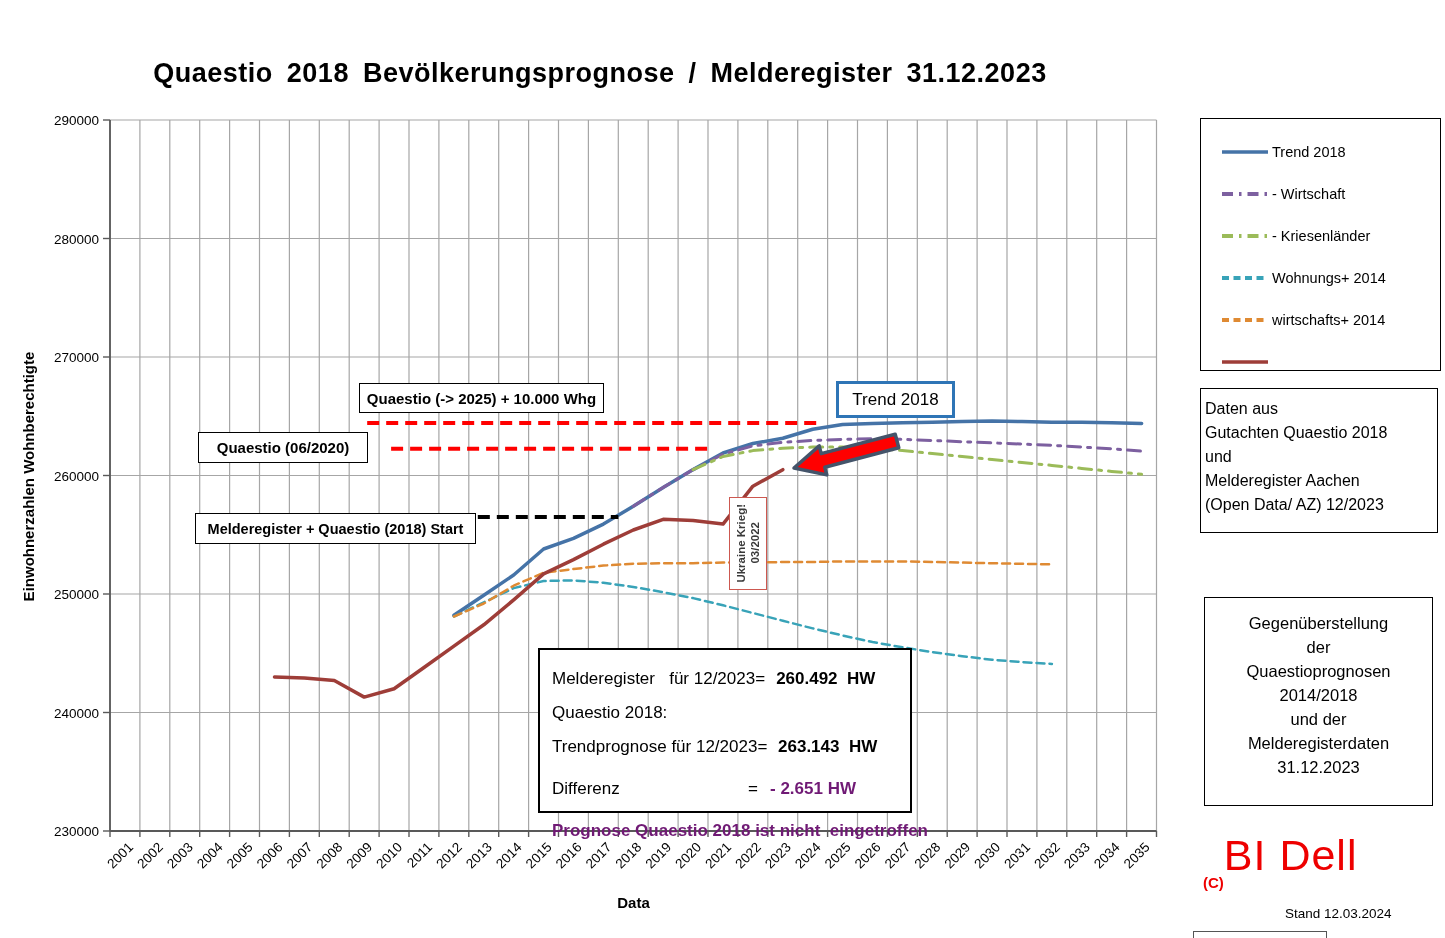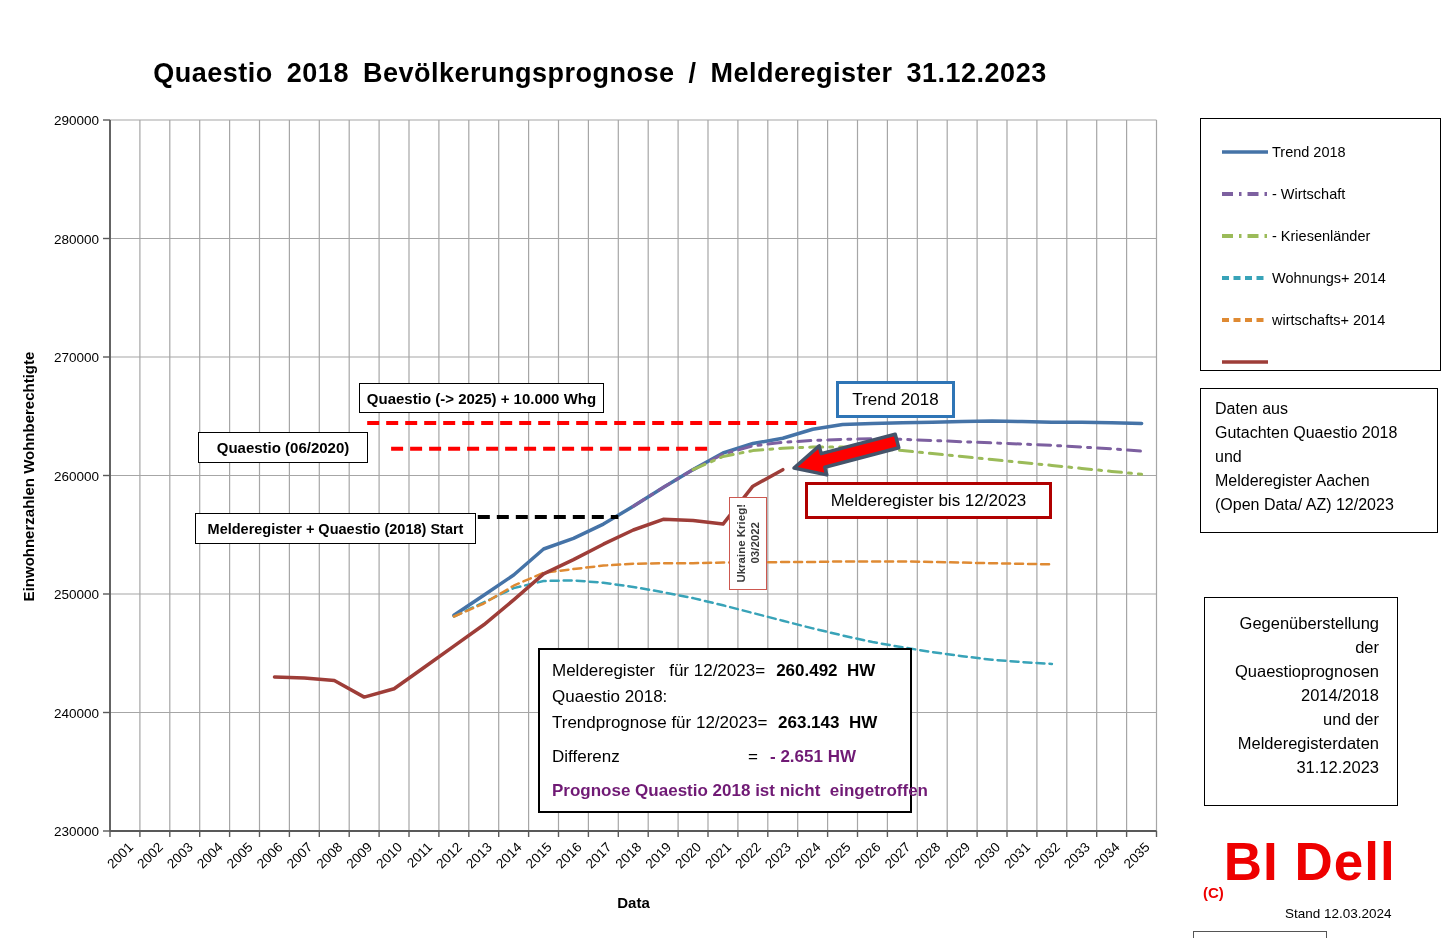--- a/index.html
+++ b/index.html
@@ -20,39 +20,39 @@
   #callout-trend{left:836px;top:381px;width:119px;height:37px;border:3px solid #2E75B6;
                  font-weight:normal;font-size:17px;}
   #callout-mbis{left:805px;top:482px;width:247px;height:37px;border:3.5px solid #B00000;
                 font-weight:normal;font-size:17px;}
   #ukraine-box{left:729px;top:497px;width:38px;height:93px;background:#fff;border:1.5px solid #CD5850;
                box-sizing:border-box;display:flex;align-items:center;justify-content:center;}
   #ukraine-box span{writing-mode:vertical-rl;transform:rotate(180deg);white-space:pre-line;
                font-size:11.5px;font-weight:bold;color:#3a3a3a;line-height:14px;text-align:center;}
   #info-box{left:538px;top:648px;width:374px;height:165px;background:#fff;border:2.5px solid #000;
             box-sizing:border-box;padding:8px 12px 6px 12px;font-size:17px;}
-  .info-row{display:flex;align-items:flex-end;line-height:26px;}
+  .info-row{display:flex;align-items:flex-end;line-height:26px;margin-top:8px;}
   .info-label{flex:1 1 auto;white-space:pre;}
   .info-eq{width:22px;text-align:left;}
   .info-val{width:128px;text-align:left;white-space:pre;}
   .b{font-weight:bold;}
   .red{color:#701a75;}
   .spacer8{height:8px;}
   .sidebox{background:#fff;border:1.5px solid #000;box-sizing:border-box;}
   #legend-box{left:1200px;top:118px;width:241px;height:253px;padding:12px 0 0 20px;}
   .legend-row{display:flex;align-items:center;height:42px;}
   .legend-row svg{flex:0 0 auto;}
   .legend-label{font-size:14.5px;margin-left:3px;white-space:nowrap;}
-  #daten-box{left:1200px;top:388px;width:238px;height:145px;padding:8px 14px;font-size:16px;
+  #daten-box{left:1200px;top:388px;width:238px;height:145px;padding:8px 4px;font-size:16px;
              line-height:24px;white-space:pre-line;}
-  #gegen-box{left:1204px;top:597px;width:194px;height:209px;padding:13px 18px;font-size:16.5px;
-             line-height:24px;white-space:pre-line;text-align:right;}
+  #gegen-box{left:1204px;top:597px;width:229px;height:209px;padding:13px 18px;font-size:16.5px;
+             line-height:24px;white-space:pre-line;text-align:center;}
   #bidell{left:1203px;top:831px;width:240px;height:62px;color:#EE0000;white-space:nowrap;}
   #bidell .c{font-size:15px;font-weight:bold;vertical-align:-18px;}
-  #bidell .name{font-size:53px;font-weight:bold;letter-spacing:1px;}
+  #bidell .name{font-size:43px;font-weight:normal;letter-spacing:1px;}
   #stand{left:1285px;top:906px;font-size:13.5px;}
   #partial-box{left:1193px;top:931px;width:132px;height:20px;border:1px solid #555;background:#fff;}
 </style>
 </head>
 <body>
 
 <div id="page">
 
   <svg id="chart-svg" width="1445" height="938">
     <g id="grid-layer">
@@ -212,21 +212,20 @@
   </svg>
 
   <div class="abs" id="main-title">Quaestio 2018 Bevölkerungsprognose / Melderegister 31.12.2023</div>
   <div class="abs" id="y-title">Einwohnerzahlen Wohnberechtigte</div>
   <div class="abs" id="x-title">Data</div>
 
   <div class="abs callout" id="callout-q2025">Quaestio (-&gt; 2025) + 10.000 Whg</div>
   <div class="abs callout" id="callout-q062020">Quaestio (06/2020)</div>
   <div class="abs callout" id="callout-mqstart">Melderegister + Quaestio (2018) Start</div>
   <div class="abs callout" id="callout-trend">Trend 2018</div>
-  <div class="abs callout" id="callout-mbis">Melderegister  bis 12/2023</div>
 
   <div class="abs" id="ukraine-box">
     <span>Ukraine Krieg!
 03/2022</span>
   </div>
 
   <div class="abs" id="info-box">
       <div class="info-row">
         <span class="info-label">Melderegister   für 12/2023</span>
         <span class="info-eq">=</span>

